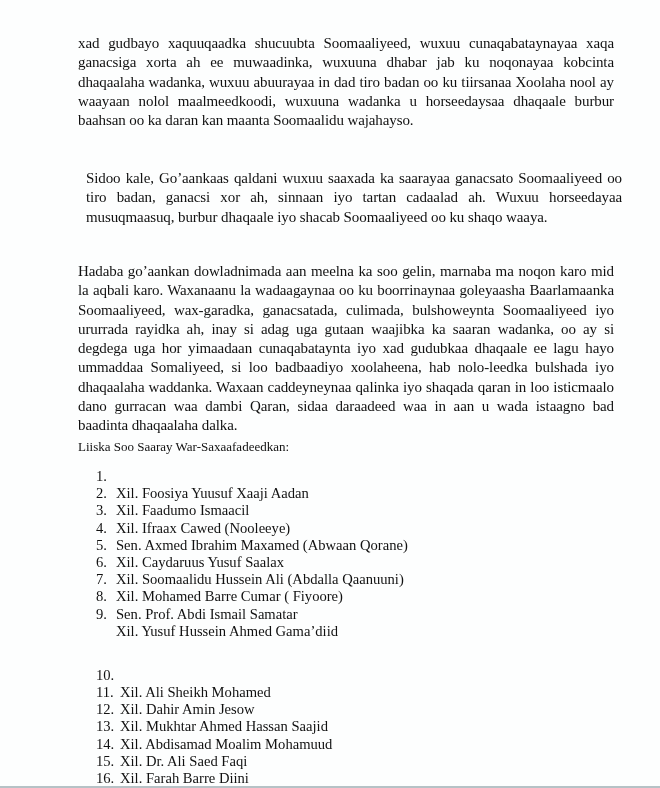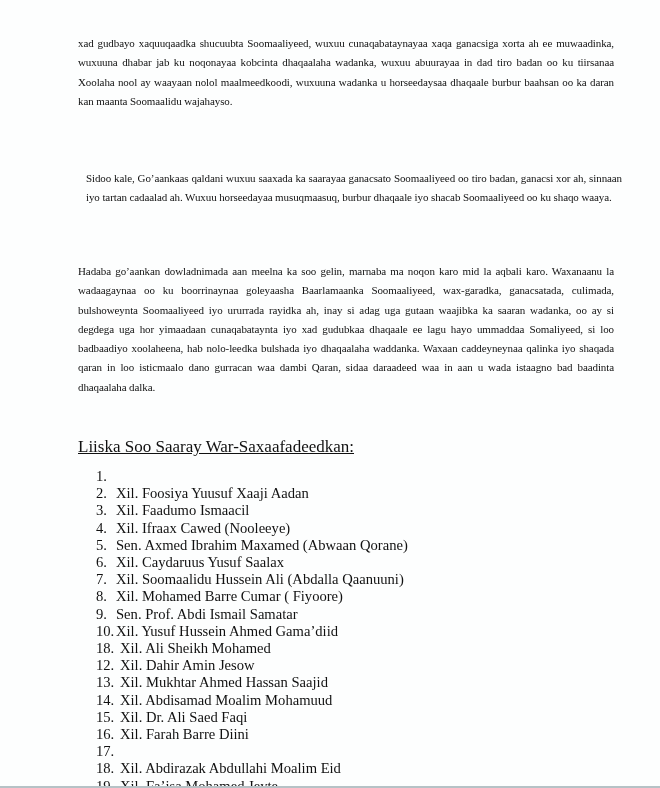--- a/index.html
+++ b/index.html
@@ -28,35 +28,34 @@
       left: 0;
       bottom: 0;
       width: 660px;
       height: 2px;
       background: #b6c2c6;
     }
     .body-text {
       position: absolute;
       left: 78px;
       width: 536px;
-      font-size: 11px;
+      font-size: 15px;
       line-height: 19.3px;
       text-align: justify;
       letter-spacing: -0.1px;
     }
     .p1 { top: 34px; }
     .p2 { top: 161px; }
     .p3 { top: 262px; }
     .list-title {
       position: absolute;
       left: 78px;
       top: 437px;
-      font-size: 17px;
+      font-size: 13px;
       line-height: 19px;
-      text-decoration: underline;
     }
     .signers {
       position: absolute;
       left: 96px;
       top: 468px;
       margin: 0;
       padding: 0;
       list-style: none;
       font-size: 14.6px;
       line-height: 17.2px;
@@ -68,20 +67,21 @@
     .signers .num {
       display: inline-block;
       width: 20px;
     }
     .signers .num.wide {
       width: 20px;
       margin-right: 4px;
     }
     .signers .num.ten {
       width: 20px;
+      margin-top: 44px;
     }
   </style>
 </head>
 <body>
 
 <div class="page">
   <p class="body-text p1" style="margin:0">xad gudbayo xaquuqaadka shucuubta Soomaaliyeed, wuxuu cunaqabataynayaa xaqa ganacsiga xorta ah ee muwaadinka, wuxuuna dhabar jab ku noqonayaa kobcinta dhaqaalaha wadanka, wuxuu abuurayaa in dad tiro badan oo ku tiirsanaa Xoolaha nool ay waayaan nolol maalmeedkoodi, wuxuuna wadanka u horseedaysaa dhaqaale burbur baahsan oo ka daran kan maanta Soomaalidu wajahayso.</p>
   <p class="body-text p2" style="margin:8px">Sidoo kale, Go’aankaas qaldani wuxuu saaxada ka saarayaa ganacsato Soomaaliyeed oo tiro badan, ganacsi xor ah, sinnaan iyo tartan cadaalad ah. Wuxuu horseedayaa musuqmaasuq, burbur dhaqaale iyo shacab Soomaaliyeed oo ku shaqo waaya.</p>
   <p class="body-text p3" style="margin:0">Hadaba go’aankan dowladnimada aan meelna ka soo gelin, marnaba ma noqon karo mid la aqbali karo. Waxanaanu la wadaagaynaa oo ku boorrinaynaa goleyaasha Baarlamaanka Soomaaliyeed, wax-garadka, ganacsatada, culimada, bulshoweynta Soomaaliyeed iyo ururrada rayidka ah, inay si adag uga gutaan waajibka ka saaran wadanka, oo ay si degdega uga hor yimaadaan cunaqabataynta  iyo xad gudubkaa dhaqaale ee lagu hayo ummaddaa Somaliyeed, si loo  badbaadiyo xoolaheena, hab nolo-leedka bulshada iyo dhaqaalaha waddanka. Waxaan caddeyneynaa qalinka iyo shaqada qaran in loo isticmaalo  dano gurracan waa dambi Qaran, sidaa daraadeed waa in aan u wada istaagno bad baadinta dhaqaalaha dalka.</p>
 
@@ -121,21 +121,21 @@
       </li>
     <li>
         <span class="num">9.</span>
         <span>Sen. Prof. Abdi Ismail Samatar</span>
       </li>
     <li>
         <span class="num ten">10.</span>
         <span>Xil. Yusuf Hussein Ahmed Gama’diid</span>
       </li>
     <li>
-        <span class="num wide">18.</span>
+        <span class="num wide">11.</span>
         <span>Xil. Ali Sheikh Mohamed</span>
       </li>
     <li>
         <span class="num wide">12.</span>
         <span>Xil. Dahir Amin Jesow</span>
       </li>
     <li>
         <span class="num wide">13.</span>
         <span>Xil. Mukhtar Ahmed Hassan Saajid</span>
       </li>

